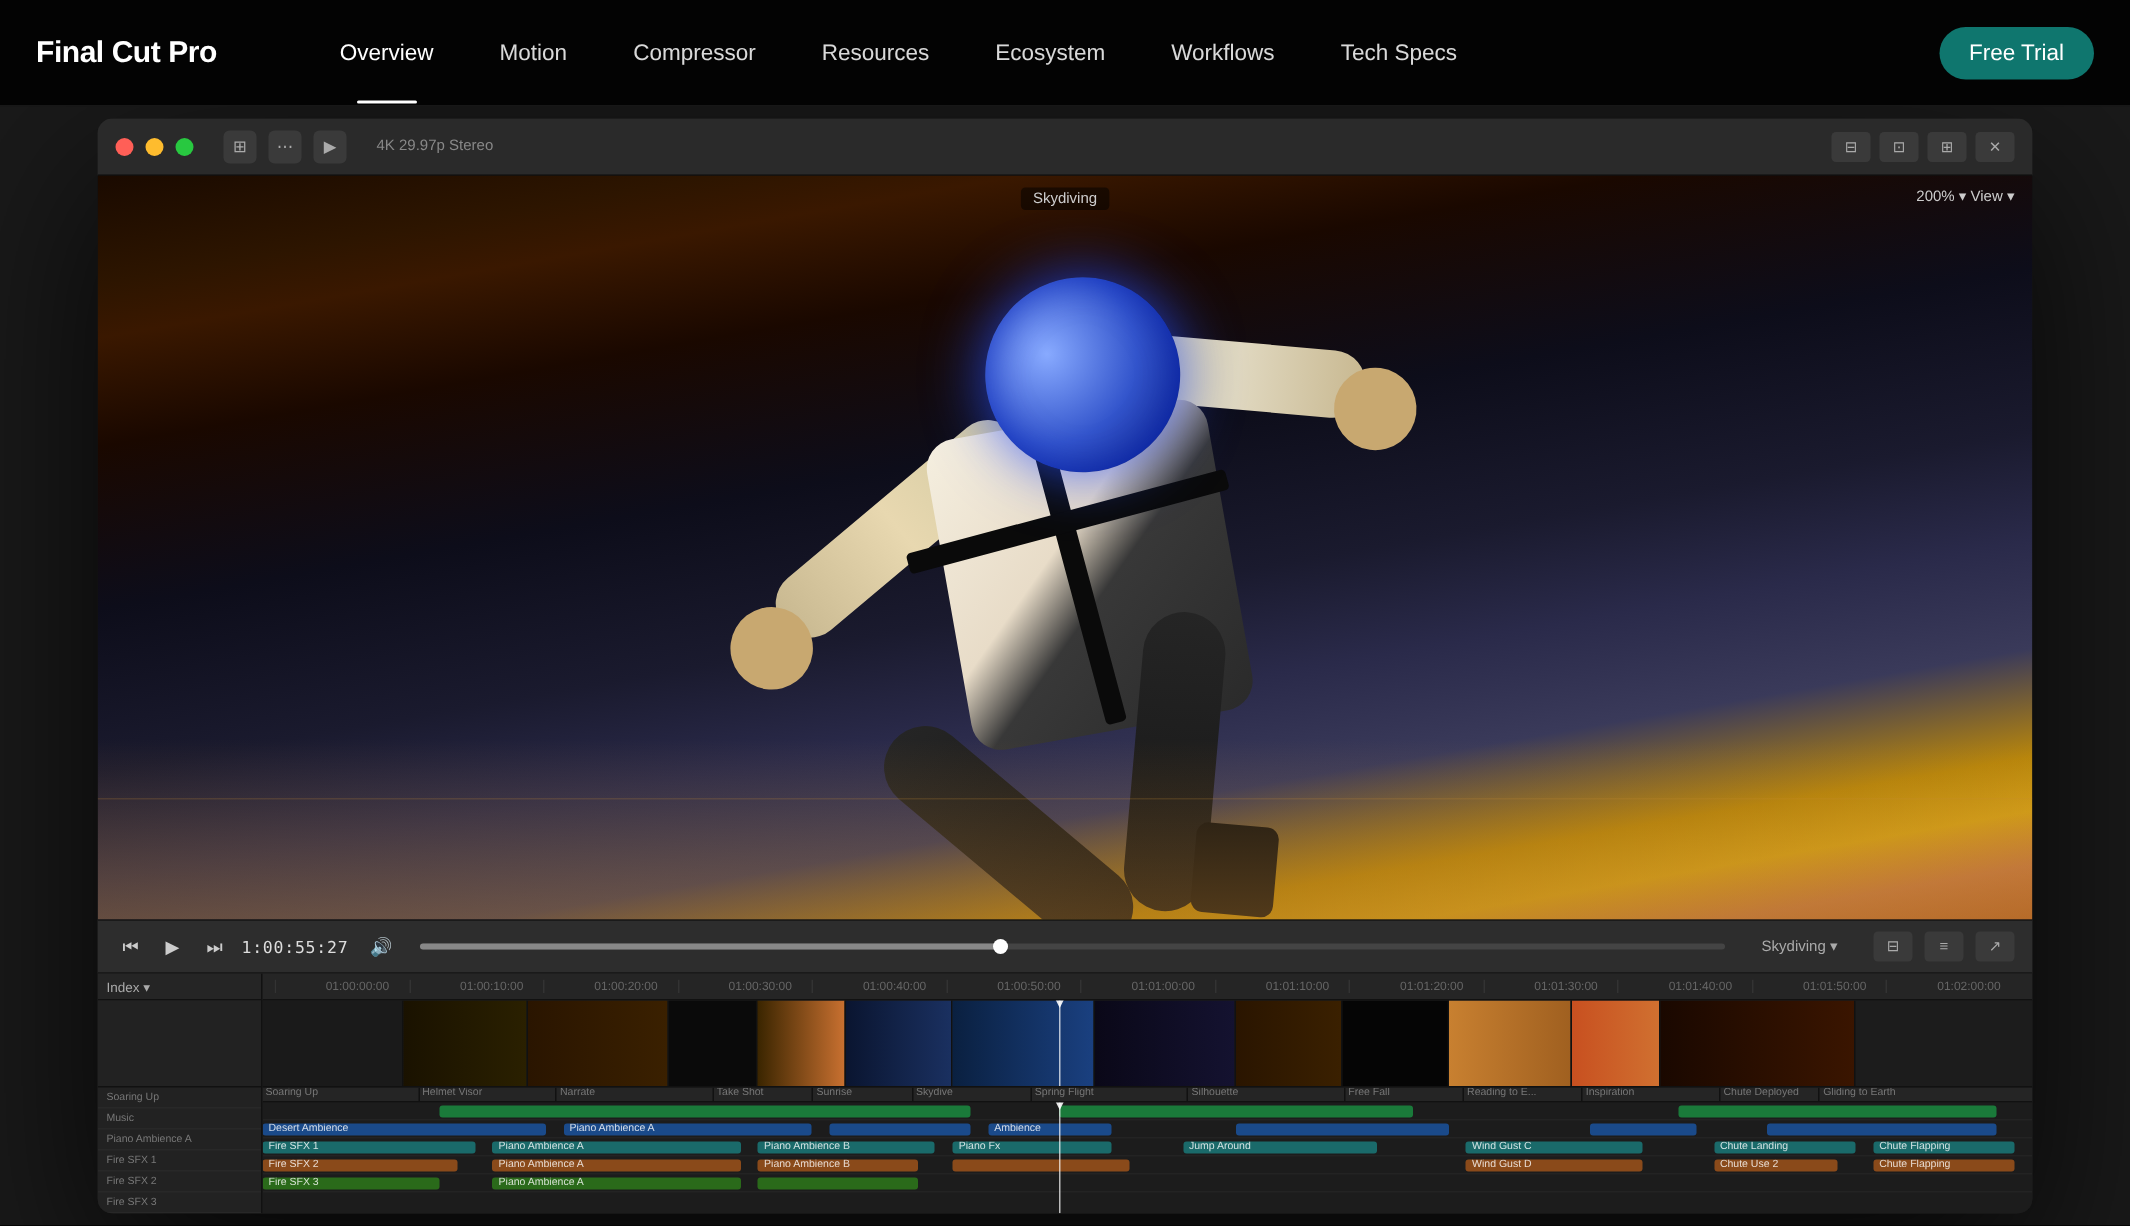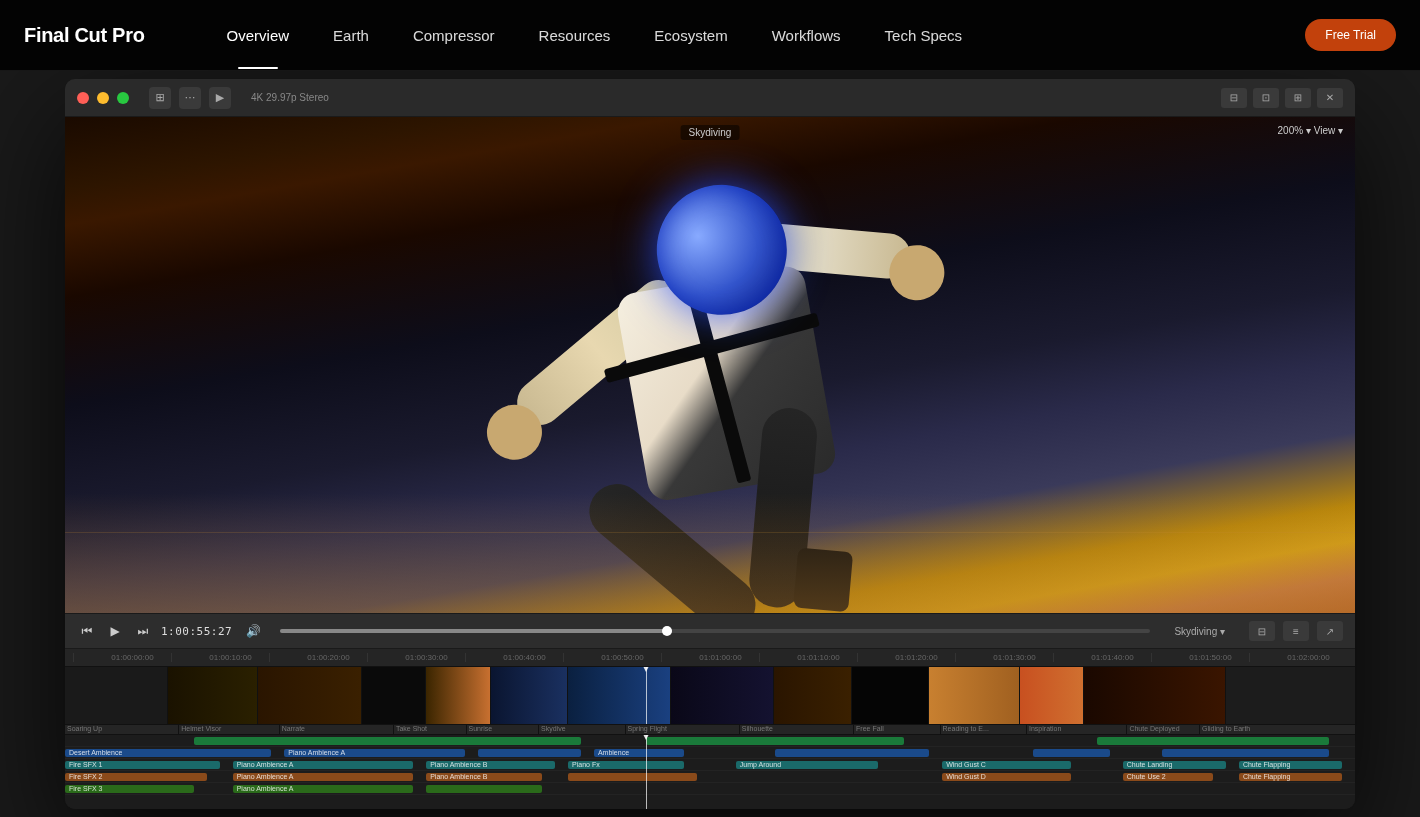--- a/index.html
+++ b/index.html
@@ -61,26 +61,26 @@
       bottom: 0;
       left: 50%;
       transform: translateX(-50%);
       width: 40px;
       height: 2px;
       background: #fff;
       border-radius: 1px;
     }
     .nav-cta {
       margin-left: auto;
-      background: #c2410c;
+      background: #0f766e;
       color: #fff;
       border: none;
       border-radius: 980px;
       padding: 9px 20px;
-      font-size: 12px;
+      font-size: 15px;
       font-weight: 500;
       cursor: pointer;
       white-space: nowrap;
     }
 
     
     .main {
       padding-top: 71px;
       height: 817px;
       background: #1a1a1a;
@@ -557,21 +557,21 @@
       position: relative;
     }
   </style>
 </head>
 <body>
 
 <nav>
   <div class="nav-logo">Final Cut Pro</div>
   <div class="nav-links">
     <a class="nav-link active">Overview</a>
-    <a class="nav-link">Earth</a>
+    <a class="nav-link">Motion</a>
     <a class="nav-link">Compressor</a>
     <a class="nav-link">Resources</a>
     <a class="nav-link">Ecosystem</a>
     <a class="nav-link">Workflows</a>
     <a class="nav-link">Tech Specs</a>
   </div>
   <button class="nav-cta">Free Trial</button>
 </nav>
 
 <div class="main">
@@ -646,20 +646,30 @@
       <div class="clip-name">Skydiving ▾</div>
       <div class="title-bar-btn" style="margin-left:8px;">⊟</div>
       <div class="title-bar-btn">≡</div>
       <div class="title-bar-btn">↗</div>
     </div>
 
     <div class="timeline">
 
       <div style="display:flex;flex:1;overflow:hidden;">
 
+        <div class="timeline-sidebar">
+          <div class="ts-header">Index ▾</div>
+          <div style="height:58px;border-bottom:1px solid #111;background:#222;"></div>
+          <div class="ts-track-label">Soaring Up</div>
+          <div class="ts-track-label">Music</div>
+          <div class="ts-track-label">Piano Ambience A</div>
+          <div class="ts-track-label">Fire SFX 1</div>
+          <div class="ts-track-label">Fire SFX 2</div>
+          <div class="ts-track-label">Fire SFX 3</div>
+        </div>
 
         <div class="timeline-content">
 
           <div class="timeline-header">
             <div class="timeline-ruler">
               <div class="ruler-mark">01:00:00:00</div>
               <div class="ruler-mark">01:00:10:00</div>
               <div class="ruler-mark">01:00:20:00</div>
               <div class="ruler-mark">01:00:30:00</div>
               <div class="ruler-mark">01:00:40:00</div>

